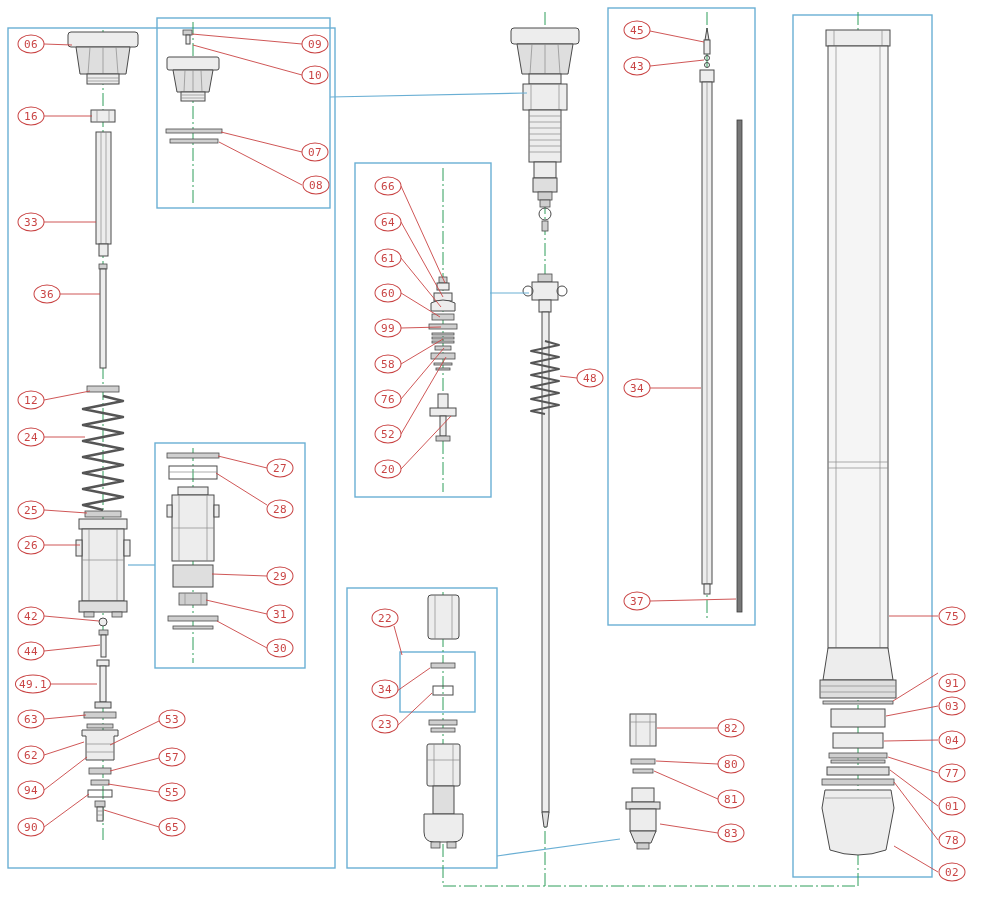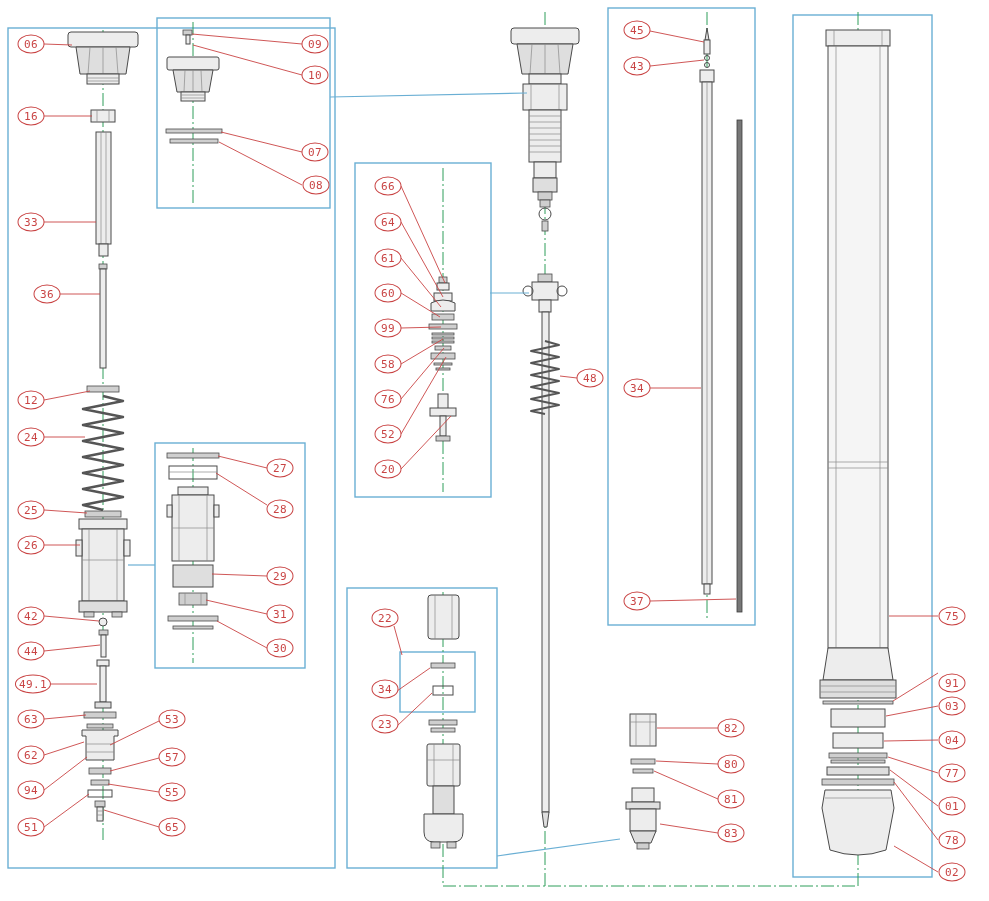--- a/index.html
+++ b/index.html
@@ -381,21 +381,21 @@
   <div class="co" style="left:31px;top:400px">12</div>
   <div class="co" style="left:31px;top:437px">24</div>
   <div class="co" style="left:31px;top:510px">25</div>
   <div class="co" style="left:31px;top:545px">26</div>
   <div class="co" style="left:31px;top:616px">42</div>
   <div class="co" style="left:31px;top:651px">44</div>
   <div class="co" style="left:33px;top:684px">49.1</div>
   <div class="co" style="left:31px;top:719px">63</div>
   <div class="co" style="left:31px;top:755px">62</div>
   <div class="co" style="left:31px;top:790px">94</div>
-  <div class="co" style="left:31px;top:827px">51</div>
+  <div class="co" style="left:31px;top:827px">90</div>
   <div class="co" style="left:172px;top:719px">53</div>
   <div class="co" style="left:172px;top:757px">57</div>
   <div class="co" style="left:172px;top:792px">55</div>
   <div class="co" style="left:172px;top:827px">65</div>
   <div class="co" style="left:315px;top:44px">09</div>
   <div class="co" style="left:315px;top:75px">10</div>
   <div class="co" style="left:315px;top:152px">07</div>
   <div class="co" style="left:316px;top:185px">08</div>
   <div class="co" style="left:280px;top:468px">27</div>
   <div class="co" style="left:280px;top:509px">28</div>

